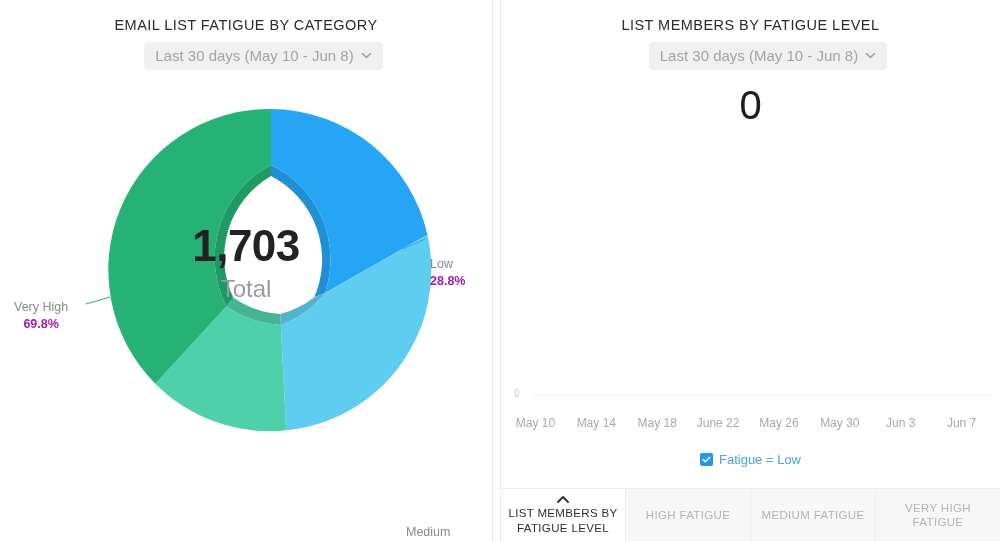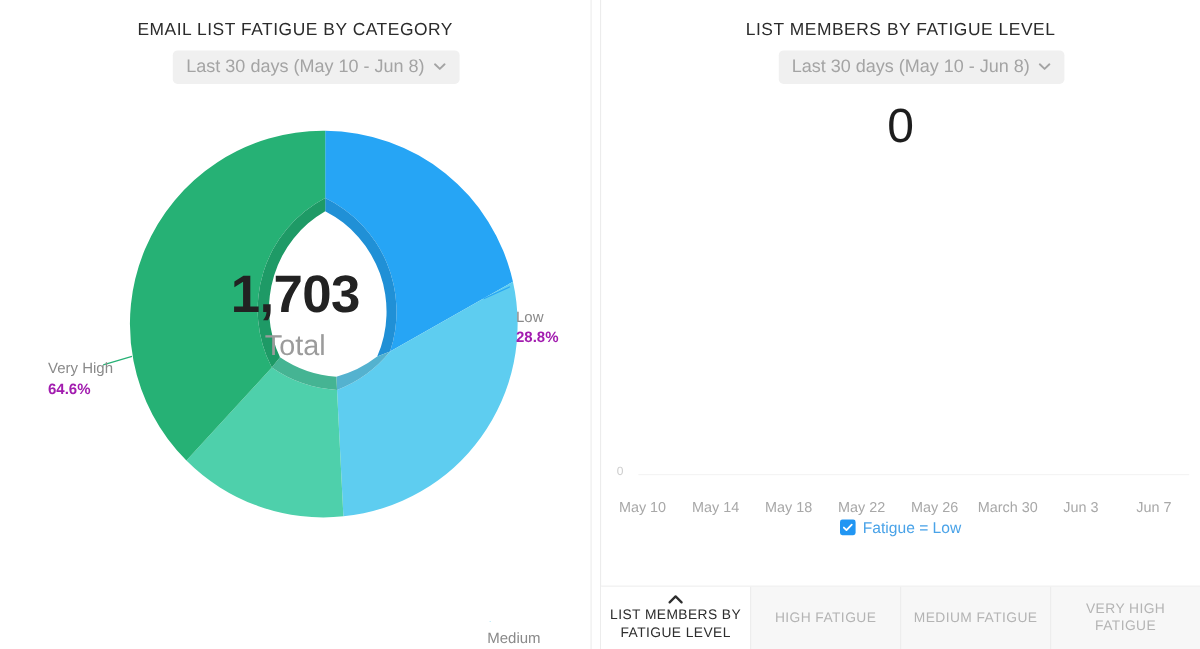--- a/index.html
+++ b/index.html
@@ -82,21 +82,21 @@
   .slice-label {
     position: absolute;
     font-size: 12.5px;
     line-height: 1.32;
     color: #8a8a8a;
     white-space: nowrap;
   }
   .slice-label .pct { display:block; font-weight: 700; color: #a21caf; font-size: 12.5px; }
   .lbl-low      { left: 430px; top: 168px; }
   .lbl-medium   { left: 406px; top: 436px; }
-  .lbl-veryhigh { left: 40px;  top: 211px; }
+  .lbl-veryhigh { left: 14px;  top: 211px; text-align: center; }
 
   
   .big-number {
     text-align: center;
     font-size: 40px;
     font-weight: 400;
     color: #1d1d1d;
     line-height: 1;
     margin-top: 15px;
   }
@@ -134,21 +134,21 @@
     width: 62px;
     text-align: center;
   }
 
   
   .legend {
     display: flex;
     justify-content: center;
     align-items: center;
     gap: 21px;
-    margin-top: 0;
+    margin-top: 20px;
     height: 22px;
   }
   .legend-item {
     display: flex; align-items: center; gap: 6px;
     font-size: 13px;
     cursor: pointer;
     user-select: none;
   }
   .cb {
     width: 13px; height: 13px;
@@ -262,21 +262,21 @@
         <span>Low</span>
         <span class="pct">28.8%</span>
       </div>
       <div class="slice-label lbl-medium">
         <span>Medium</span>
         <span class="pct">19.7%</span>
       </div>
 
       <div class="slice-label lbl-veryhigh">
         <span>Very High</span>
-        <span class="pct">64.6%</span>
+        <span class="pct">69.8%</span>
       </div>
     </div>
   </div>
 
   <div class="gutter"></div>
 
   <div class="panel panel-right">
 
     <div class="card-title">LIST MEMBERS BY FATIGUE LEVEL</div>
 
@@ -293,23 +293,23 @@
 
     <div class="big-number">0</div>
 
     <div class="plot">
       <div class="y-label">0</div>
       <div class="gridline"></div>
       <div class="x-axis">
         <div class="x-tick">May 10</div>
         <div class="x-tick">May 14</div>
         <div class="x-tick">May 18</div>
-        <div class="x-tick">May 22</div>
+        <div class="x-tick">June 22</div>
         <div class="x-tick">May 26</div>
-        <div class="x-tick">March 30</div>
+        <div class="x-tick">May 30</div>
         <div class="x-tick">Jun 3</div>
         <div class="x-tick">Jun 7</div>
       </div>
     </div>
 
     <div class="legend">
       <div class="legend-item legend-blue">
         <span class="cb cb-blue">
           <svg width="9" height="9" viewBox="0 0 9 9">
               <path d="M1.2 4.6 L3.4 6.8 L7.8 2.2" fill="none" stroke="#ffffff" stroke-width="1.5" stroke-linecap="round" stroke-linejoin="round"></path>

